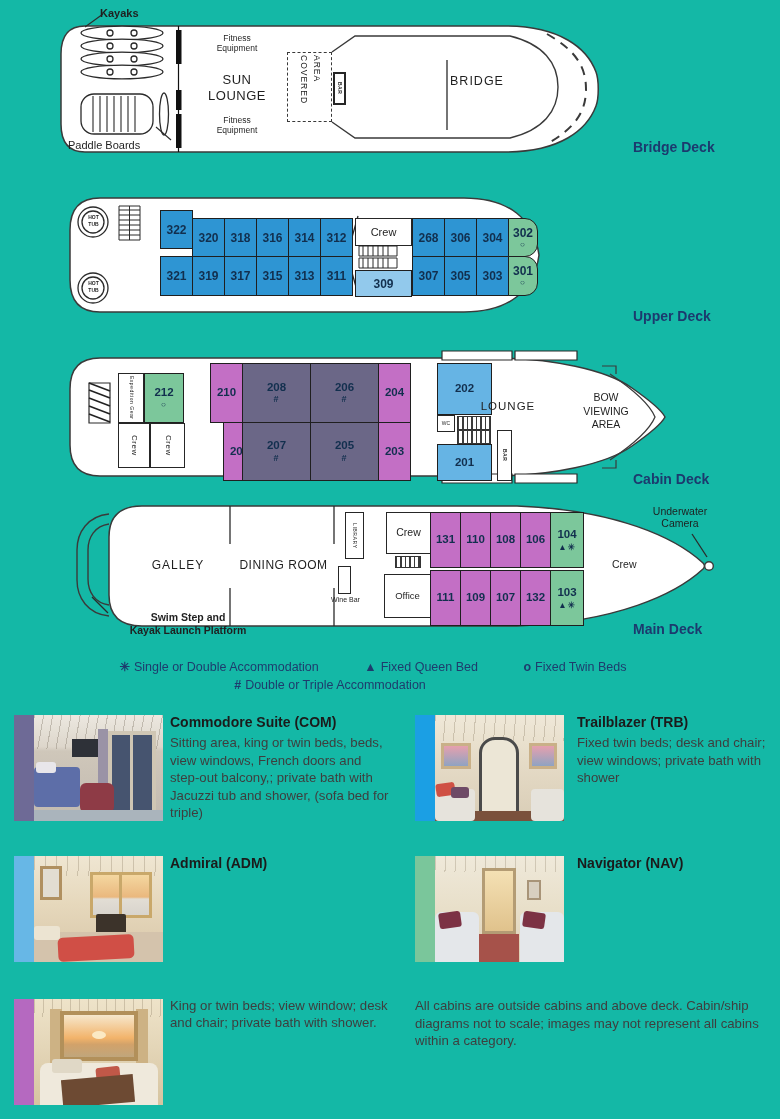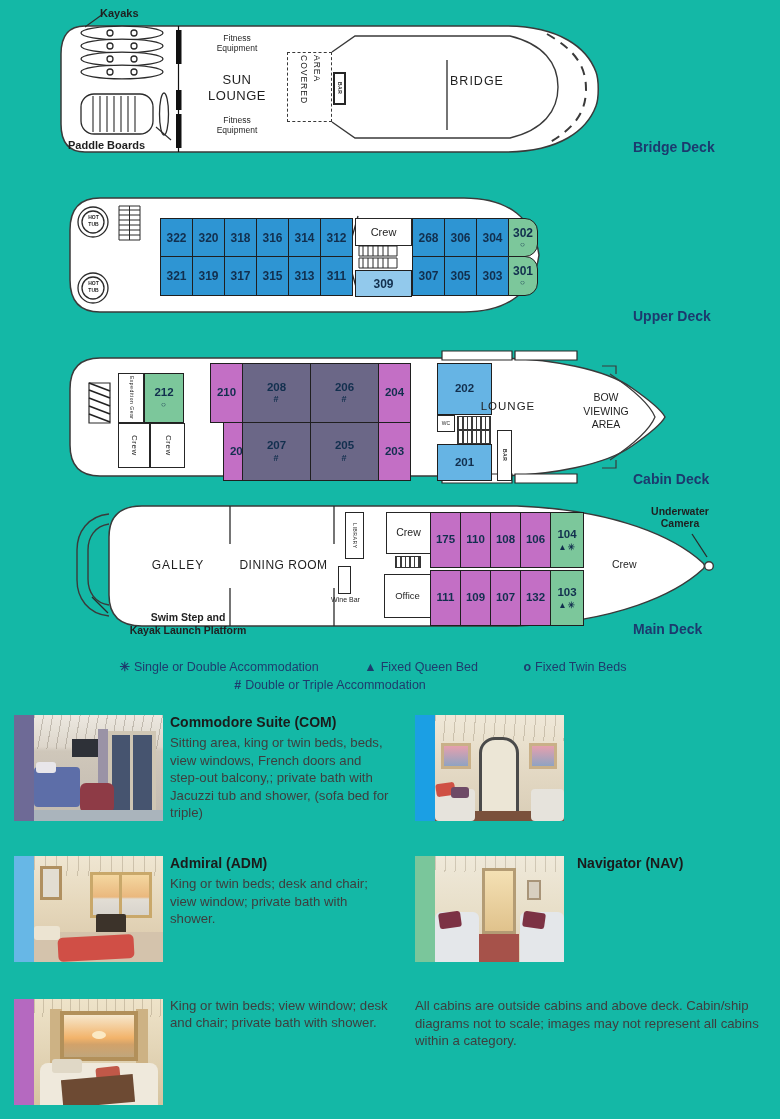--- a/index.html
+++ b/index.html
@@ -79,21 +79,21 @@
     </g>
     <g fill="#111">
       <rect x="121" y="20" width="5.5" height="34"></rect>
       <rect x="121" y="80" width="5.5" height="20"></rect>
       <rect x="121" y="104" width="5.5" height="34"></rect>
     </g>
     <path d="M123.5,16 V142" stroke="#111" stroke-width="1.2"></path>
   </svg>
 
   <div class="plantext" style="left:100px;top:7px;font-size:11px;font-weight:700">Kayaks</div>
-  <div class="plantext" style="left:68px;top:139px;font-size:11px;font-weight:700">Paddle Boards</div>
+  <div class="plantext" style="left:68px;top:139px;font-size:11px;font-weight:400">Paddle Boards</div>
   <div class="plantext ml ctr" style="left:192px;top:33px;width:90px;font-size:8.5px">Fitness
 Equipment</div>
   <div class="plantext ml ctr" style="left:182px;top:72px;width:110px;font-size:13px;letter-spacing:.5px;line-height:1.25">SUN
 LOUNGE</div>
   <div class="plantext ml ctr" style="left:192px;top:115px;width:90px;font-size:8.5px">Fitness
 Equipment</div>
   <div class="dashedbox" style="left:287px;top:52px;width:45px;height:70px">
     <span class="vert" style="font-size:8.5px;letter-spacing:1px;height:64px;line-height:1.6">COVERED AREA</span>
   </div>
   <div class="wbox" style="left:333px;top:72px;width:13px;height:33px;border-width:2px">
@@ -119,21 +119,21 @@
       <rect x="297" y="66" width="38" height="10" fill="#fff"></rect>
       <path d="M301,66 v10 M306,66 v10 M311,66 v10 M316,66 v10 M321,66 v10 M326,66 v10"></path>
     </g>
   </svg>
 
   <div class="plantext ml ctr" style="left:78px;top:214px;width:31px;font-size:5px;font-weight:700;line-height:1.3">HOT
 TUB</div>
   <div class="plantext ml ctr" style="left:78px;top:280px;width:31px;font-size:5px;font-weight:700;line-height:1.3">HOT
 TUB</div>
 
-  <div class="cab trb" style="left:160px;top:218px;width:33px;height:39px">322</div>
+  <div class="cab trb" style="left:160px;top:210px;width:33px;height:39px">322</div>
   <div class="cab trb" style="left:192px;top:218px;width:33px;height:39px">320</div>
   <div class="cab trb" style="left:224px;top:218px;width:33px;height:39px">318</div>
   <div class="cab trb" style="left:256px;top:218px;width:33px;height:39px">316</div>
   <div class="cab trb" style="left:288px;top:218px;width:33px;height:39px">314</div>
   <div class="cab trb" style="left:320px;top:218px;width:33px;height:39px">312</div>
   <div class="cab trb" style="left:160px;top:256px;width:33px;height:40px">321</div>
   <div class="cab trb" style="left:192px;top:256px;width:33px;height:40px">319</div>
   <div class="cab trb" style="left:224px;top:256px;width:33px;height:40px">317</div>
   <div class="cab trb" style="left:256px;top:256px;width:33px;height:40px">315</div>
   <div class="cab trb" style="left:288px;top:256px;width:33px;height:40px">313</div>
@@ -244,39 +244,39 @@
   <div class="plantext ctr" style="left:226px;top:558px;width:115px;font-size:12px;letter-spacing:.5px">DINING ROOM</div>
   <div class="wbox" style="left:345px;top:512px;width:19px;height:47px">
     <span class="vert" style="font-size:5.2px">LIBRARY</span>
   </div>
   <div class="wbox" style="left:338px;top:566px;width:13px;height:28px"></div>
   <div class="plantext ctr" style="left:318px;top:596px;width:55px;font-size:7px">Wine Bar</div>
   <div class="stairs" style="left:395px;top:556px;width:26px;height:12px"></div>
   <div class="wbox" style="left:386px;top:512px;width:45px;height:42px;font-size:10.5px">Crew</div>
   <div class="wbox" style="left:384px;top:574px;width:47px;height:44px;font-size:9.5px">Office</div>
 
-  <div class="cab patc fz11" style="left:430px;top:512px;width:31px;height:56px">175</div>
+  <div class="cab patc fz11" style="left:430px;top:512px;width:31px;height:56px">131</div>
   <div class="cab patc fz11" style="left:460px;top:512px;width:31px;height:56px">110</div>
   <div class="cab patc fz11" style="left:490px;top:512px;width:31px;height:56px">108</div>
   <div class="cab patc fz11" style="left:520px;top:512px;width:31px;height:56px">106</div>
   <div class="cab navg fz11" style="left:550px;top:512px;width:34px;height:56px">
     <span>104</span>
     <span class="sym" style="font-size:8.5px">▲✳</span>
   </div>
   <div class="cab patc fz11" style="left:430px;top:570px;width:31px;height:56px">111</div>
   <div class="cab patc fz11" style="left:460px;top:570px;width:31px;height:56px">109</div>
   <div class="cab patc fz11" style="left:490px;top:570px;width:31px;height:56px">107</div>
   <div class="cab patc fz11" style="left:520px;top:570px;width:31px;height:56px">132</div>
   <div class="cab navg fz11" style="left:550px;top:570px;width:34px;height:56px">
     <span>103</span>
     <span class="sym" style="font-size:8.5px">▲✳</span>
   </div>
 
   <div class="plantext" style="left:612px;top:558px;font-size:10.5px">Crew</div>
-  <div class="plantext ml ctr" style="left:640px;top:505px;width:80px;font-size:10.5px;font-weight:700;line-height:1.15">Underwater
+  <div class="plantext ml ctr" style="left:640px;top:505px;width:80px;font-size:10.5px;font-weight:400;line-height:1.15">Underwater
 Camera</div>
   <div class="plantext ml ctr" style="left:98px;top:611px;width:180px;font-size:10.5px;font-weight:700;line-height:1.25">Swim Step and
 Kayak Launch Platform</div>
   <div class="decklabel" style="left:633px;top:621px">Main Deck</div>
 
   <div class="legend" style="left:20px;top:659px;width:706px">
     <span class="grp">
       <span class="sym">✳</span><span>Single or Double Accommodation</span>
     </span>
     <span class="grp">
@@ -316,36 +316,39 @@
     <div style="left:0;top:0;width:129px;height:26px;background:repeating-linear-gradient(95deg,rgba(130,115,90,.3) 0 1px,transparent 1px 10px)"></div>
     <div style="left:6px;top:28px;width:30px;height:26px;background:linear-gradient(180deg,#e6a0ae 0%,#8fa3c2 100%);border:3px solid #c9b088;box-sizing:border-box"></div>
     <div style="left:94px;top:28px;width:28px;height:26px;background:linear-gradient(180deg,#e6a0ae 0%,#8fa3c2 100%);border:3px solid #c9b088;box-sizing:border-box"></div>
     <div style="left:44px;top:22px;width:40px;height:80px;background:#ece6d6;border:3px solid #4a4a4a;border-radius:16px 16px 4px 4px;box-sizing:border-box"></div>
     <div style="left:0;bottom:0;width:129px;height:10px;background:#7a513c"></div>
     <div style="left:0;top:74px;width:40px;height:32px;background:#e6e3dc;border-radius:4px"></div>
     <div style="left:96px;top:74px;width:33px;height:32px;background:#e6e3dc;border-radius:4px"></div>
     <div style="left:1px;top:68px;width:19px;height:13px;background:#cf5044;border-radius:3px;transform:rotate(-8deg)"></div>
     <div style="left:16px;top:72px;width:18px;height:11px;background:#6e4a66;border-radius:3px"></div>
   </div>
+  <div class="cardtext" style="left:577px;top:713px;width:196px">
+    <h3>Trailblazer (TRB)</h3>
+    <div>Fixed twin beds; desk and chair; view windows; private bath with shower</div>
+  </div>
 
   <div class="cardbar bar-adm" style="left:14px;top:856px"></div>
   <div class="photo" style="left:34px;top:856px">
     <div style="inset:0;background:linear-gradient(180deg,#efe6d2 0%,#e6d8bc 45%,#d8c6a8 100%)"></div>
     <div style="left:0;top:0;width:129px;height:20px;background:repeating-linear-gradient(92deg,rgba(130,115,90,.3) 0 1px,transparent 1px 11px)"></div>
     <div style="left:6px;top:10px;width:22px;height:34px;background:#e2ddd2;border:3px solid #b09060;box-sizing:border-box"></div>
     <div style="left:56px;top:16px;width:62px;height:46px;background:linear-gradient(180deg,#f4d7a0 0%,#eab87e 55%,#e2ddd4 60%,#d8d4cc 100%);border:3px solid #c9a86a;box-sizing:border-box"></div>
     <div style="left:85px;top:18px;width:3px;height:42px;background:#c9a86a"></div>
     <div style="left:62px;top:58px;width:30px;height:22px;background:#3c332a;border-radius:2px"></div>
     <div style="left:0;top:76px;width:129px;height:30px;background:#d4c3ac"></div>
     <div style="left:0;top:70px;width:26px;height:14px;background:#ece4d2;border-radius:3px"></div>
     <div style="left:24px;top:80px;width:76px;height:24px;background:#d04f46;border-radius:5px;transform:rotate(-3deg)"></div>
   </div>
   <div class="cardtext" style="left:170px;top:854px;width:222px">
     <h3>Admiral (ADM)</h3>
-    <div>King or twin beds; desk and chair; view window; private bath with shower.</div>
   </div>
 
   <div class="cardbar bar-nav" style="left:415px;top:856px"></div>
   <div class="photo" style="left:435px;top:856px">
     <div style="inset:0;background:linear-gradient(180deg,#efe9da 0%,#e8dfc9 50%,#ddd0b6 100%)"></div>
     <div style="left:0;top:0;width:129px;height:16px;background:repeating-linear-gradient(92deg,rgba(130,115,90,.28) 0 1px,transparent 1px 10px)"></div>
     <div style="left:47px;top:12px;width:34px;height:66px;background:linear-gradient(180deg,#f4e0b4 0%,#e0c28c 100%);border:3px solid #b49c74;box-sizing:border-box"></div>
     <div style="left:92px;top:24px;width:14px;height:20px;background:#d8cfc0;border:2px solid #a89478;box-sizing:border-box"></div>
     <div style="left:0;top:56px;width:44px;height:50px;background:#e4e7ea;border-radius:6px 6px 0 0"></div>
     <div style="left:85px;top:56px;width:44px;height:50px;background:#e4e7ea;border-radius:6px 6px 0 0"></div>

